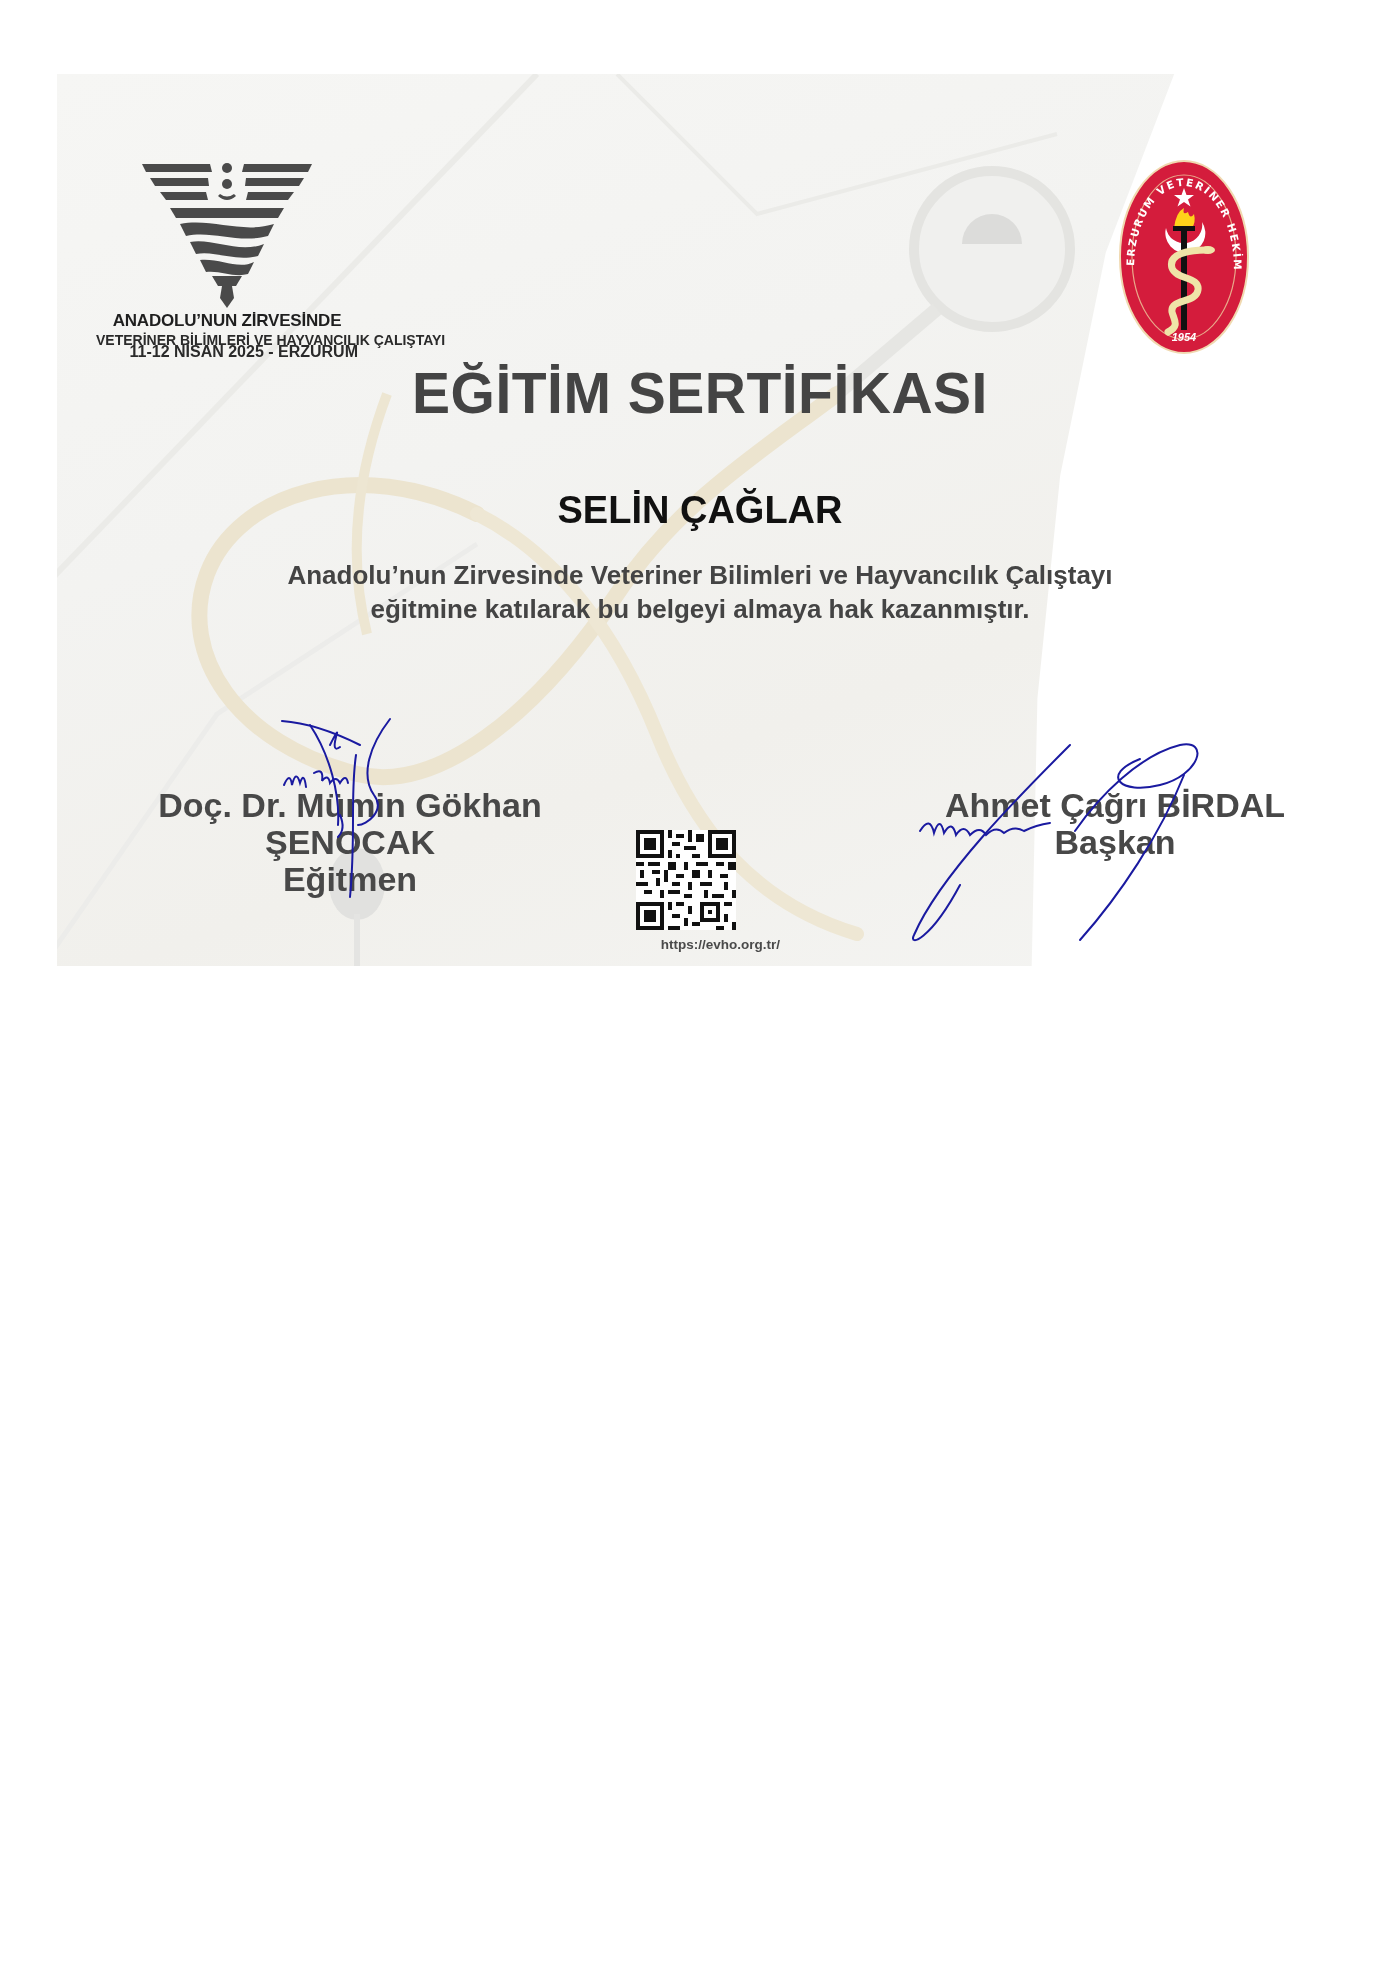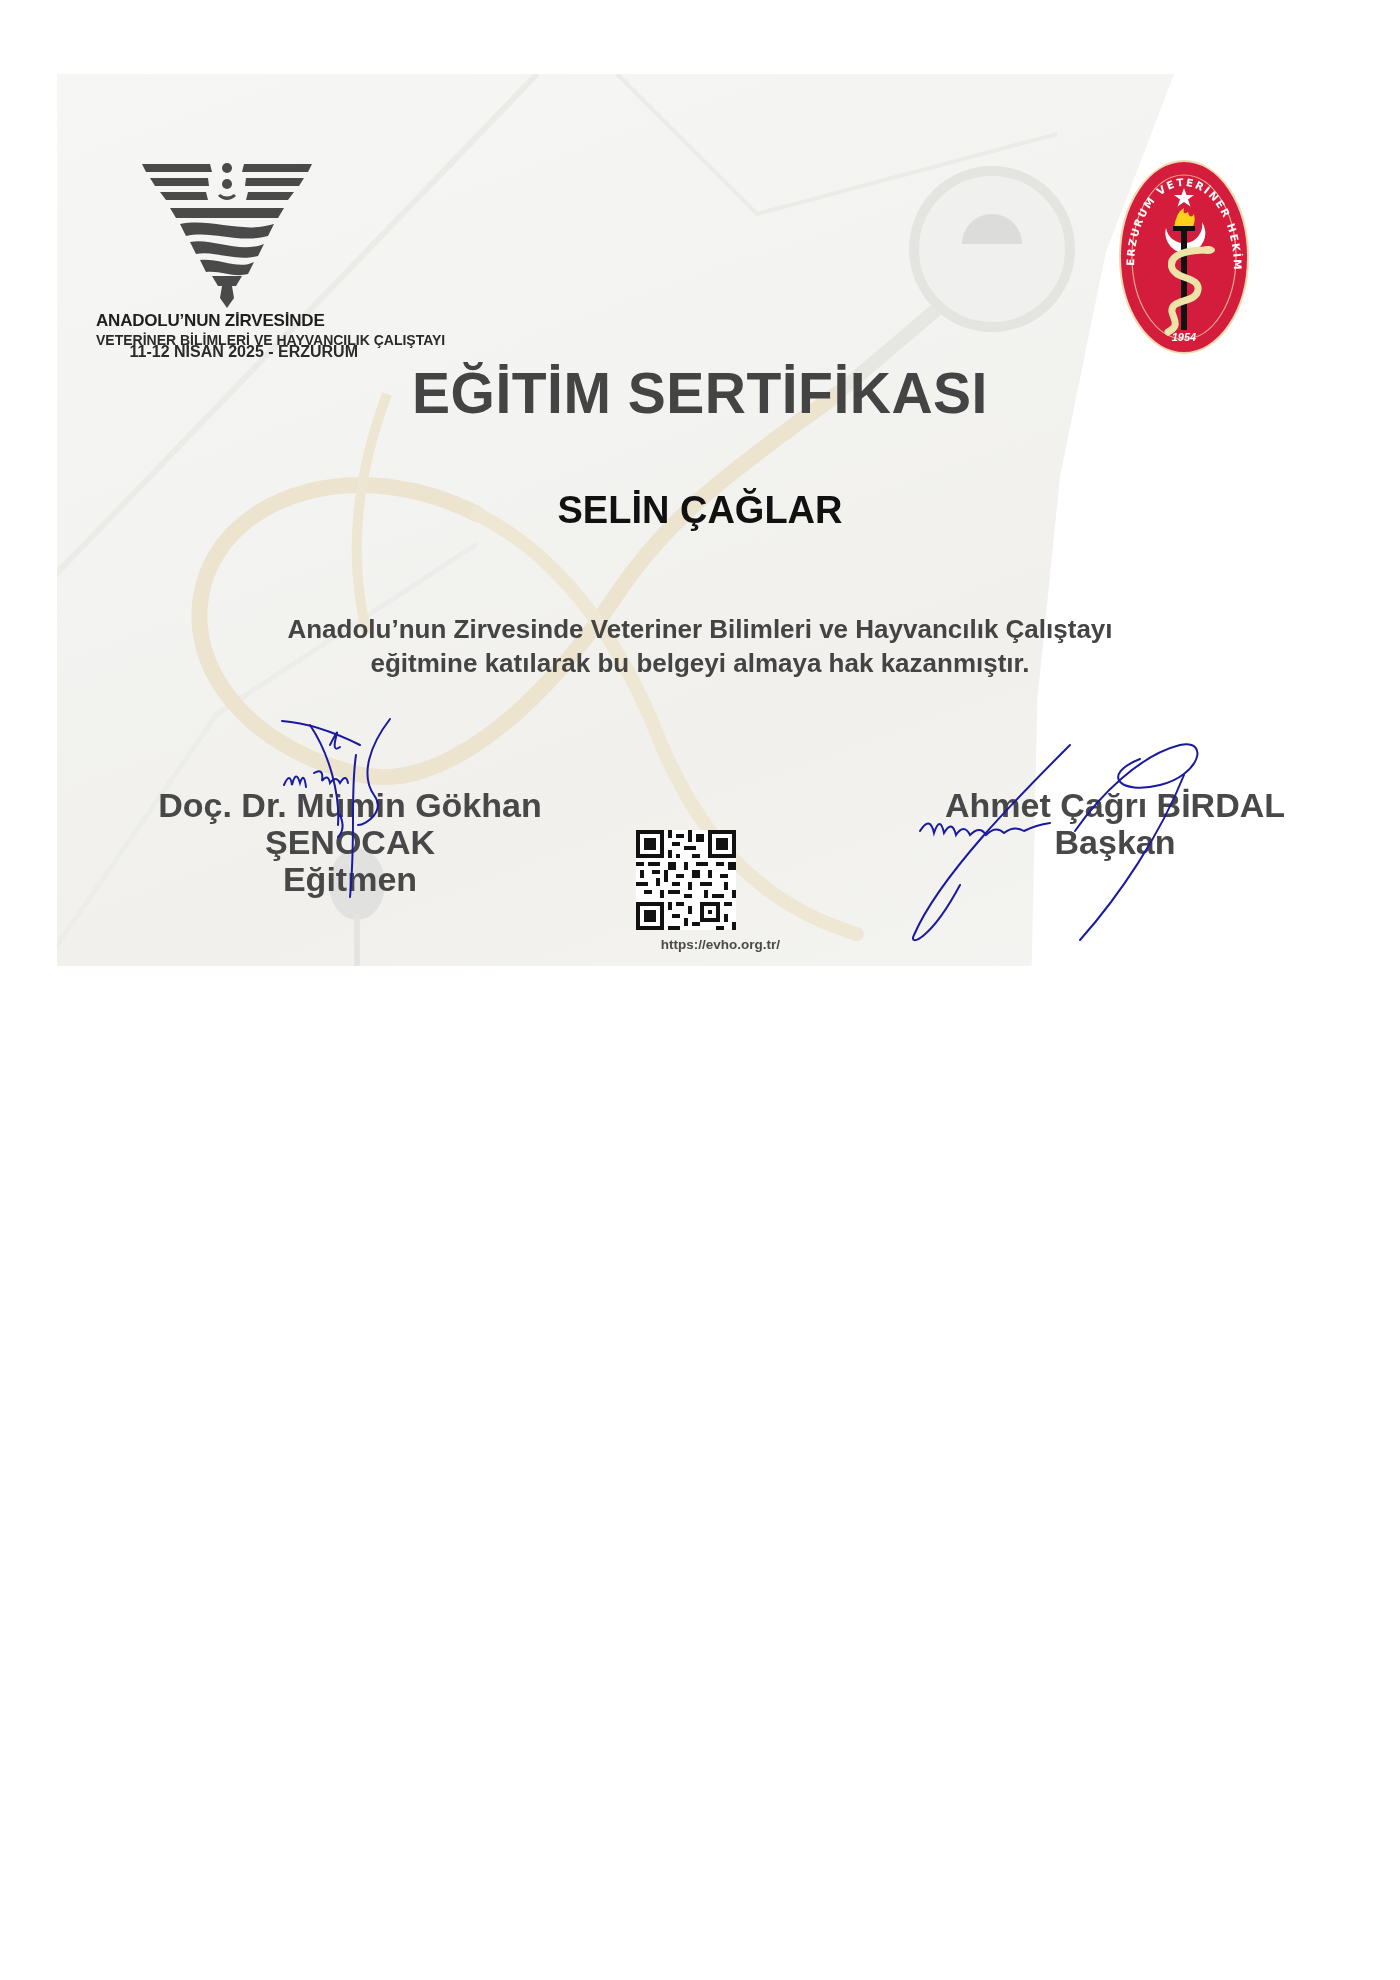--- a/index.html
+++ b/index.html
@@ -14,21 +14,21 @@
       position: absolute; left: 57px; top: 74px; width: 1140px; height: 892px;
       background: linear-gradient(160deg, #f6f6f4 0%, #f3f3f1 40%, #f1f0ec 70%, #f4f4f2 100%);
       clip-path: polygon(0 0, 98% 0, 92% 20%, 88% 45%, 86% 70%, 85.5% 100%, 0 100%);
       overflow: hidden;
     }
     .bg-photo svg { position: absolute; left: 0; top: 0; }
 
     .logo-left { position: absolute; left: 96px; top: 158px; width: 262px; height: 200px; }
     .logo-left svg { display: block; margin: 0 auto; }
     .logo-title {
-      position: absolute; left: 0; width: 262px; top: 153px; 
+      position: absolute; left: 0; width: 262px; top: 153px; text-align: center;
       font-weight: bold; font-size: 17px; color: #1f1f1f; letter-spacing: -0.2px;
       font-family: "Liberation Sans", sans-serif;
     }
     .logo-sub {
       position: absolute; left: 0; width: 262px; top: 174px; text-align: center;
       font-weight: bold; font-size: 14px; color: #2a2a2a; white-space: nowrap;
     }
     .logo-date {
       position: absolute; left: 0; width: 262px; top: 185px; text-align: right;
       font-weight: bold; font-size: 16px; color: #2a2a2a;
@@ -43,21 +43,21 @@
     .title {
       position: absolute; left: 0; width: 1400px; top: 360px; text-align: center;
       font-size: 57px; font-weight: bold; color: #444444; letter-spacing: 0.5px;
       font-family: "Liberation Sans", sans-serif;
     }
     .recipient {
       position: absolute; left: 0; width: 1400px; top: 489px; text-align: center;
       font-size: 38px; font-weight: bold; color: #111111;
     }
     .body-text {
-      position: absolute; left: 0; width: 1400px; top: 612px; text-align: center;
+      position: absolute; left: 0; width: 1400px; top: 558px; text-align: center;
       font-size: 26px; font-weight: bold; color: #444444; line-height: 34px;
     }
     .body-text div { white-space: nowrap; }
 
     .signer {
       position: absolute; text-align: center; font-weight: bold; color: #484848; font-size: 34px; line-height: 37px;
     }
     .signer-left { left: 95px; width: 510px; top: 787px; }
     .signer-right { left: 915px; width: 400px; top: 787px; }
 

